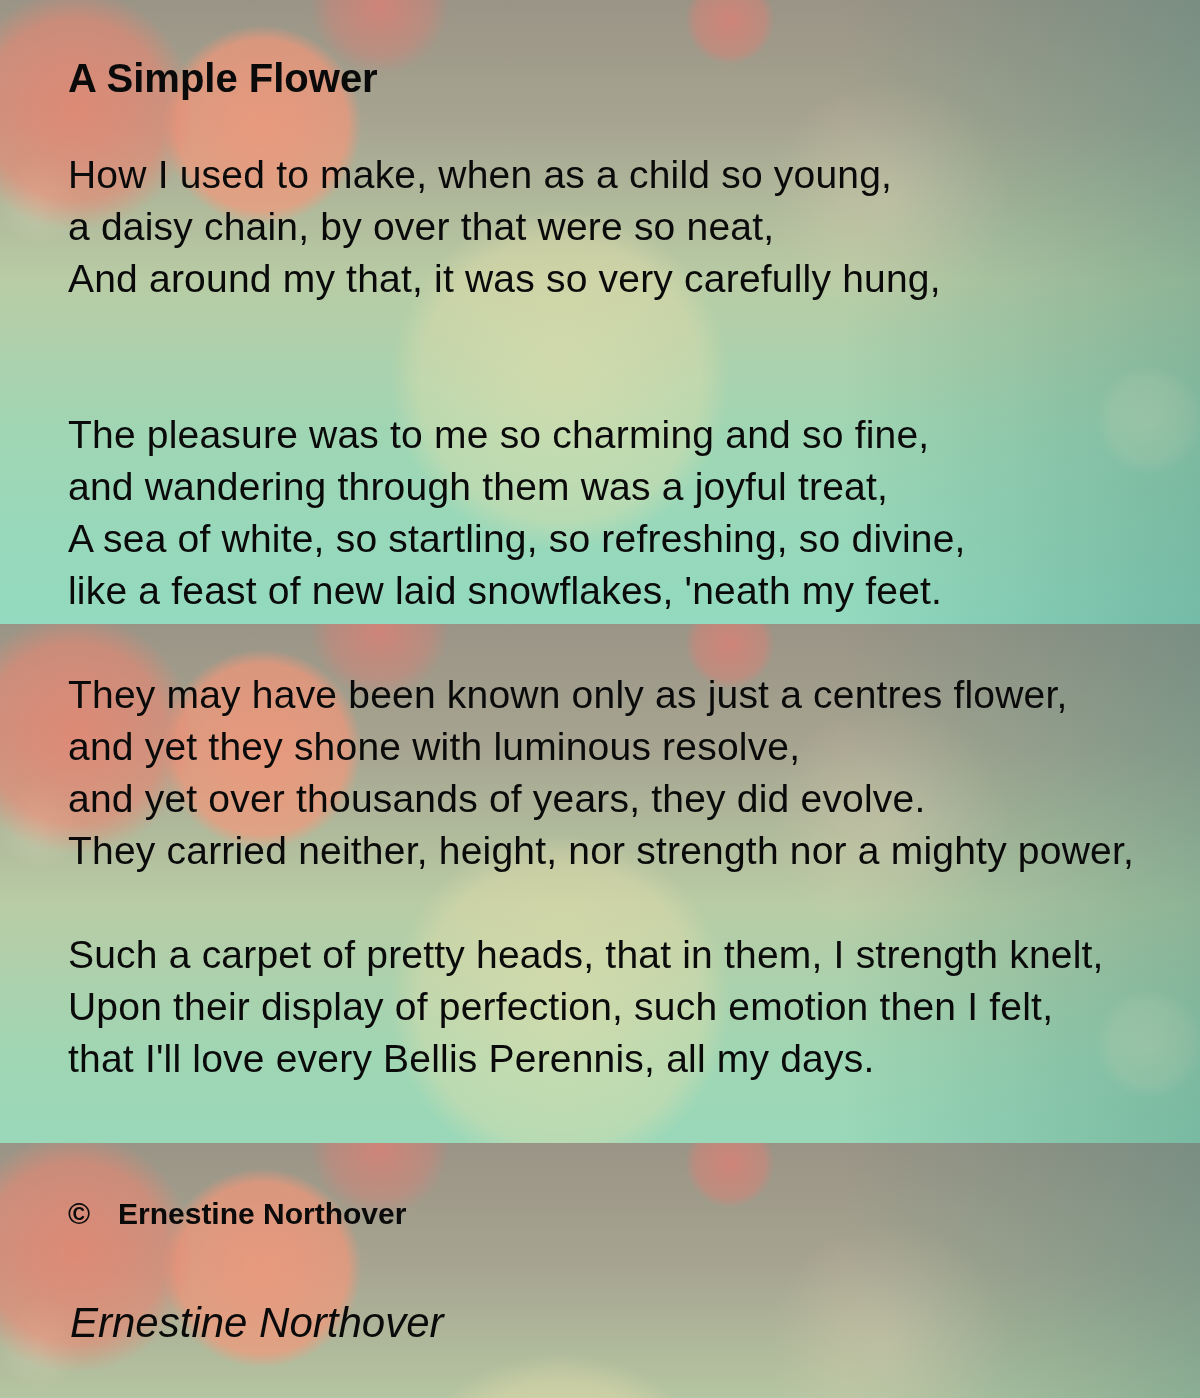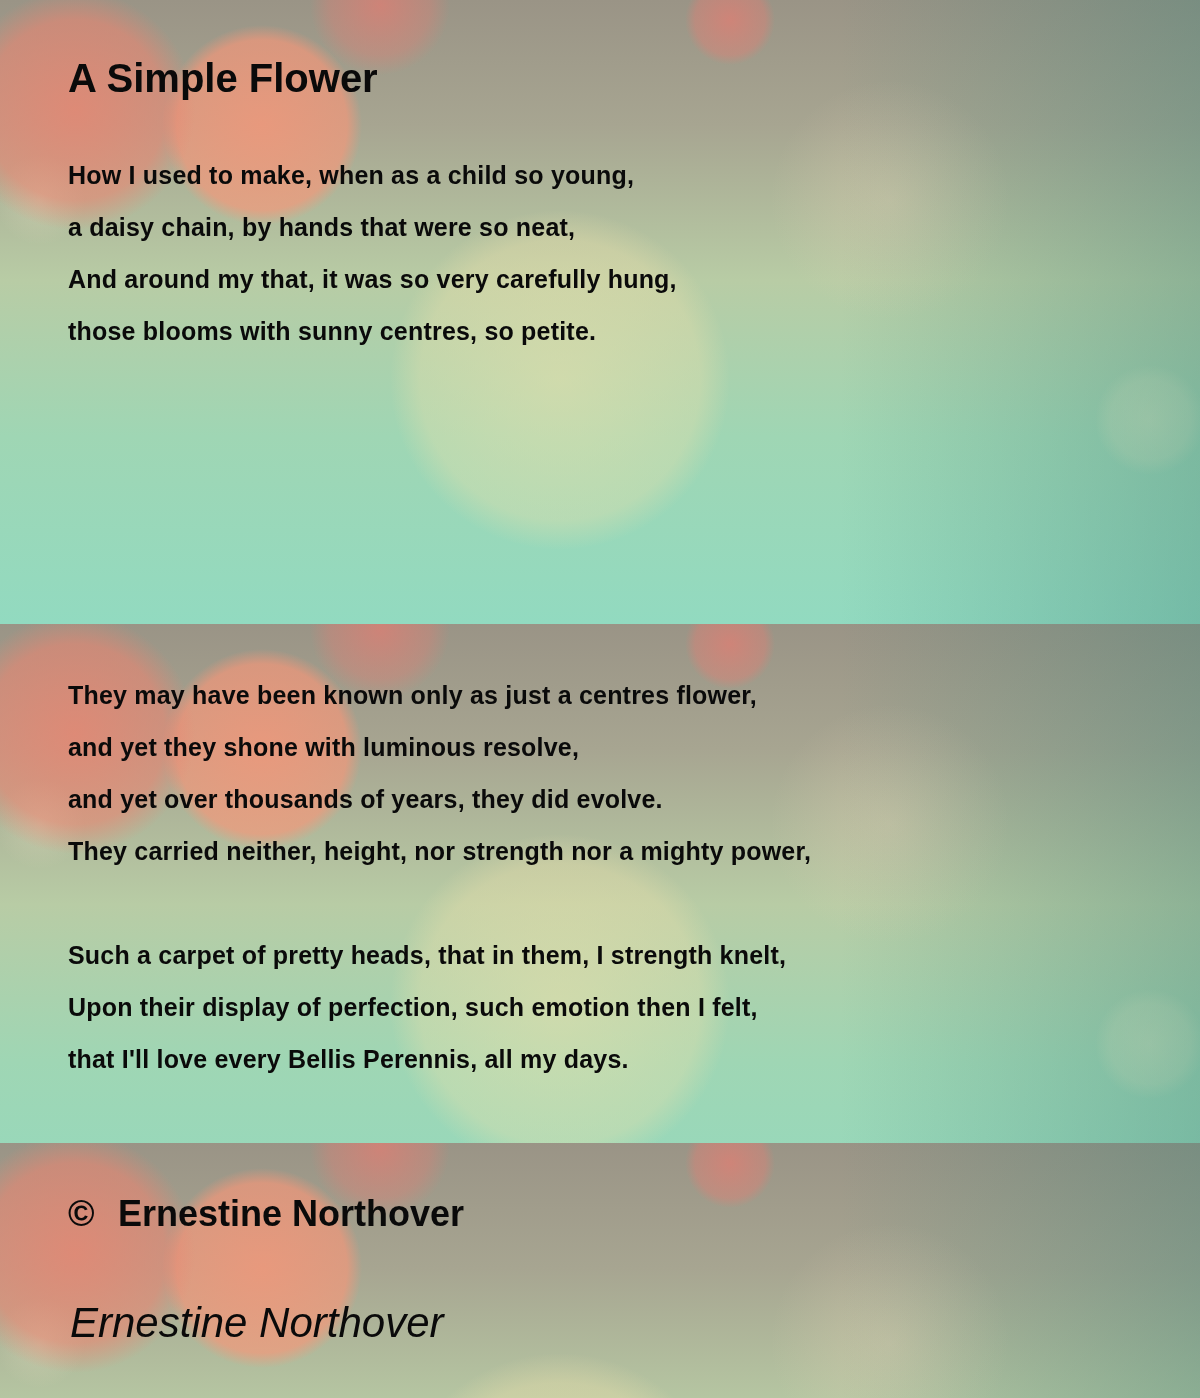--- a/index.html
+++ b/index.html
@@ -31,26 +31,26 @@
     content: ""; position: absolute; inset: 0;
     background: linear-gradient(90deg, rgba(0,0,0,0) 70%, rgba(60,130,120,0.35) 100%);
   }
   .content { position: absolute; left: 0; top: 0; width: 1200px; height: 1196px; }
   .title {
     position: absolute; left: 68px; top: 54px;
     font-size: 40px; font-weight: bold; margin: 0; line-height: 48px;
   }
   .stanza { position: absolute; left: 68px; }
   .line {
-    font-size: 25px; font-weight: bold; line-height: 52px; white-space: nowrap;
+    font-size: 39px; font-weight: normal; line-height: 52px; white-space: nowrap;
     letter-spacing: 0.2px;
   }
   .copyright {
     position: absolute; left: 68px; top: 1194px;
-    font-size: 36px; font-weight: bold; line-height: 40px; white-space: nowrap;
+    font-size: 30px; font-weight: bold; line-height: 40px; white-space: nowrap;
   }
   .copyright .sym { display: inline-block; width: 50px; }
   .signature {
     position: absolute; left: 70px; top: 1298px;
     font-size: 42px; font-style: italic; line-height: 50px; white-space: nowrap;
   }
 </style>
 </head>
 <body>
 
@@ -62,25 +62,30 @@
 </div>
 <div class="bg" style="top:1143px;height:255px;">
   <div class="bg-tile"></div>
 </div>
 
 <div class="content">
   <h1 class="title">A Simple Flower</h1>
 
   <div class="stanza" style="top:149px;">
     <div class="line">How I used to make, when as a child so young,</div>
-    <div class="line">a daisy chain, by hands that were so neat,</div>
+    <div class="line">a daisy chain, by over that were so neat,</div>
     <div class="line">And around my that, it was so very carefully hung,</div>
-    <div class="line">those blooms with sunny centres, so petite.</div>
   </div>
 
+  <div class="stanza" style="top:409px;">
+    <div class="line">The pleasure was to me so charming and so fine,</div>
+    <div class="line">and wandering through them was a joyful treat,</div>
+    <div class="line">A sea of white, so startling, so refreshing, so divine,</div>
+    <div class="line">like a feast of new laid snowflakes, 'neath my feet.</div>
+  </div>
 
   <div class="stanza" style="top:669px;">
     <div class="line">They may have been known only as just a centres flower,</div>
     <div class="line">and yet they shone with luminous resolve,</div>
     <div class="line">and yet over thousands of years, they did evolve.</div>
     <div class="line">They carried neither, height, nor strength nor a mighty power,</div>
   </div>
 
   <div class="stanza" style="top:929px;">
     <div class="line">Such a carpet of pretty heads, that in them, I strength knelt,</div>

